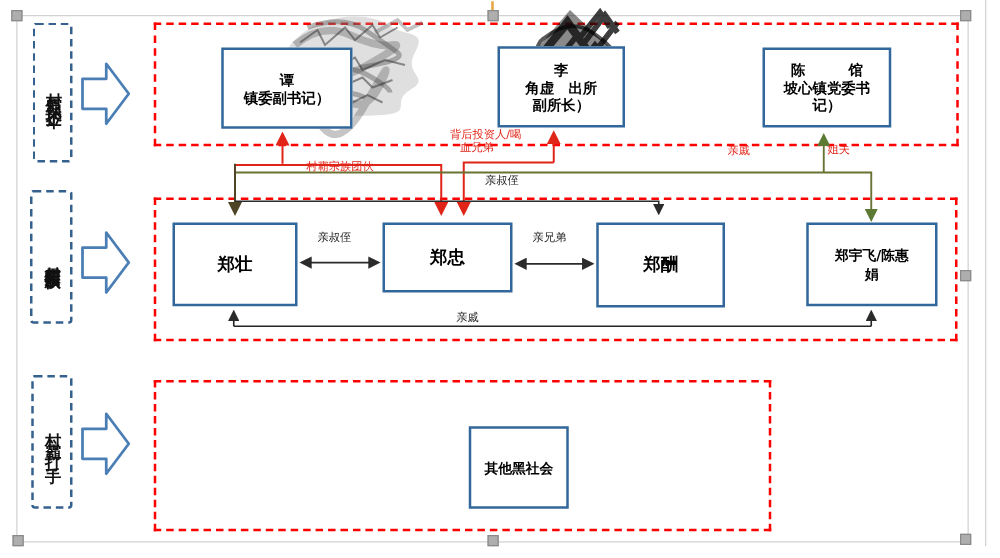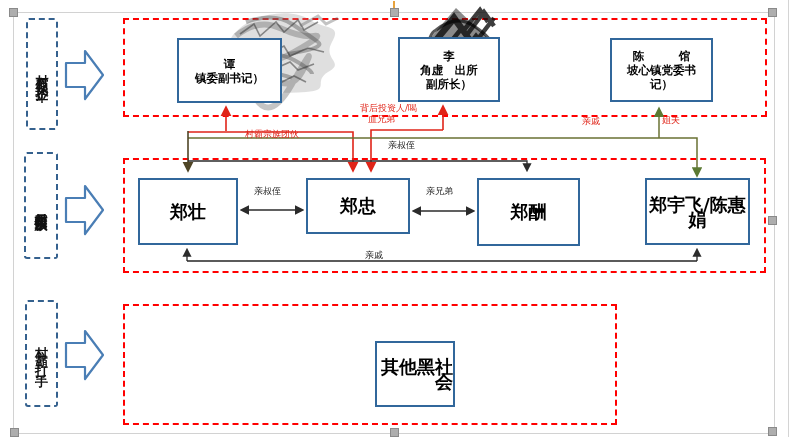--- a/index.html
+++ b/index.html
@@ -15,22 +15,22 @@
   .side-box .vtxt{writing-mode:vertical-rl;text-orientation:upright;font-weight:bold;color:#111;
                   font-size:13px;line-height:1;}
 
   .sec{position:absolute;border:2px dashed #ff0000;box-sizing:border-box;}
 
   .member{position:absolute;border:2px solid #31679b;background:#fff;box-sizing:border-box;
           display:flex;flex-direction:column;align-items:center;justify-content:center;
           text-align:center;font-weight:bold;color:#000;}
   .member .ln{display:block;}
   .fs11{font-size:11.5px;line-height:14px;}
-  .fs13{font-size:18px;line-height:16px;}
-  .fs12{font-size:18px;line-height:15px;}
+  .fs13{font-size:14px;line-height:16px;}
+  .fs12{font-size:11px;line-height:15px;}
 
   .rel{position:absolute;font-size:9px;line-height:1.15;color:#1c1c1c;white-space:nowrap;}
   .rel.red{color:#e02418;}
 
   svg.overlay{position:absolute;left:0;top:0;pointer-events:none;}
   .edge-line{position:absolute;left:788px;top:0;width:1px;height:437px;background:#c9c9c9;opacity:.8;}
 </style>
 </head>
 <body>
 

